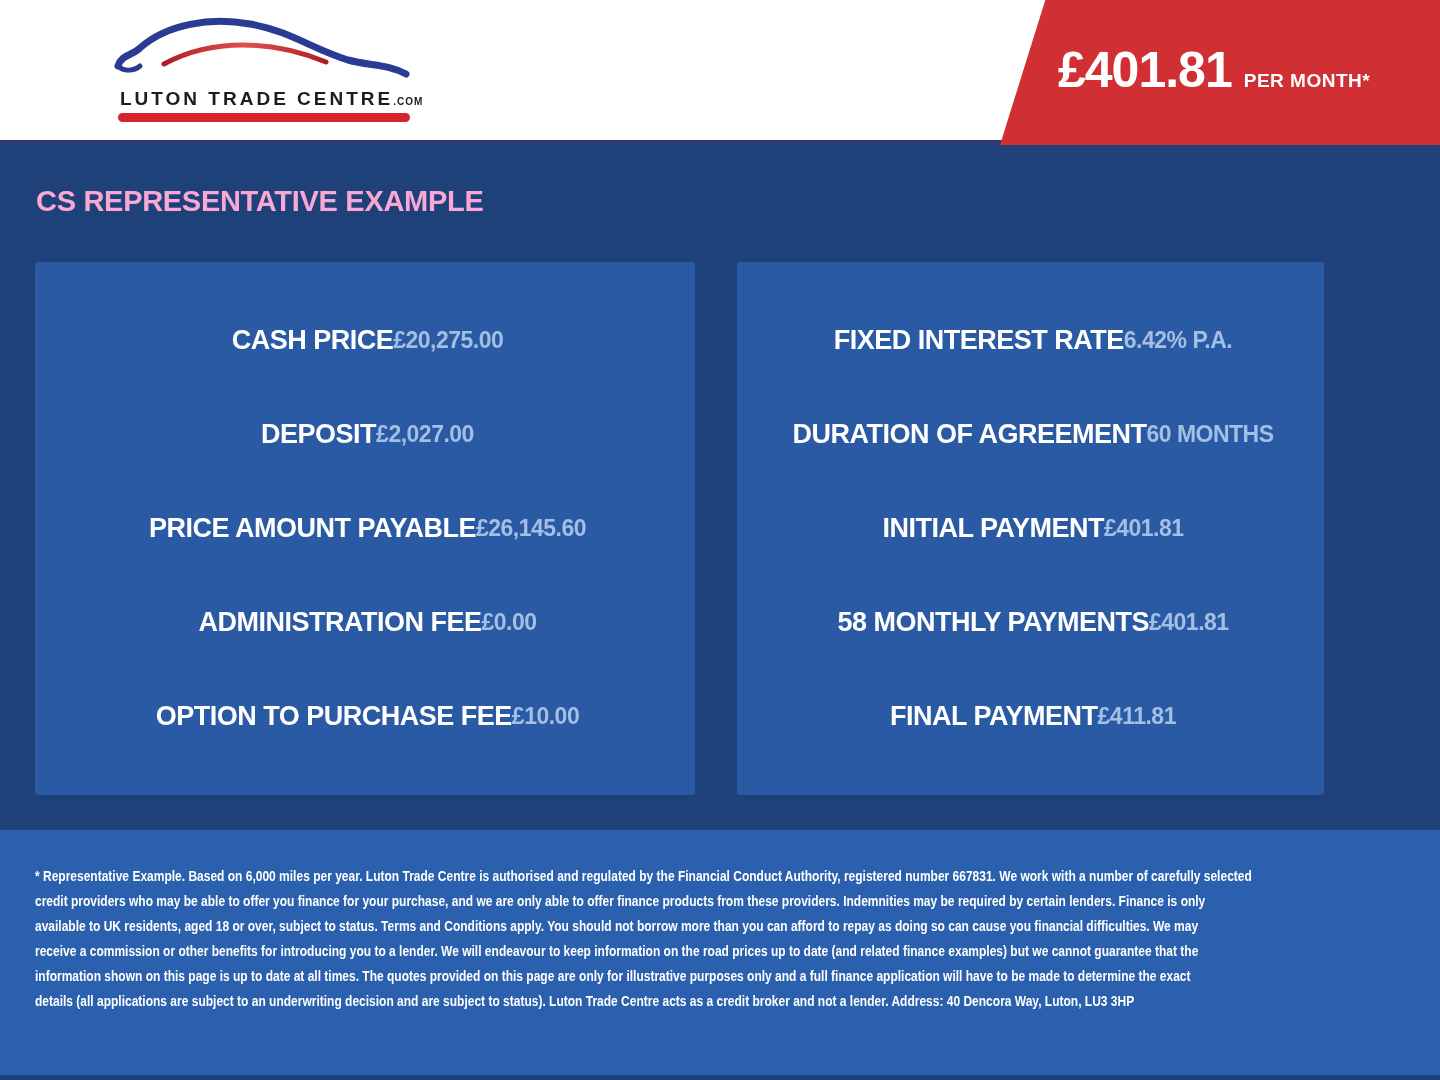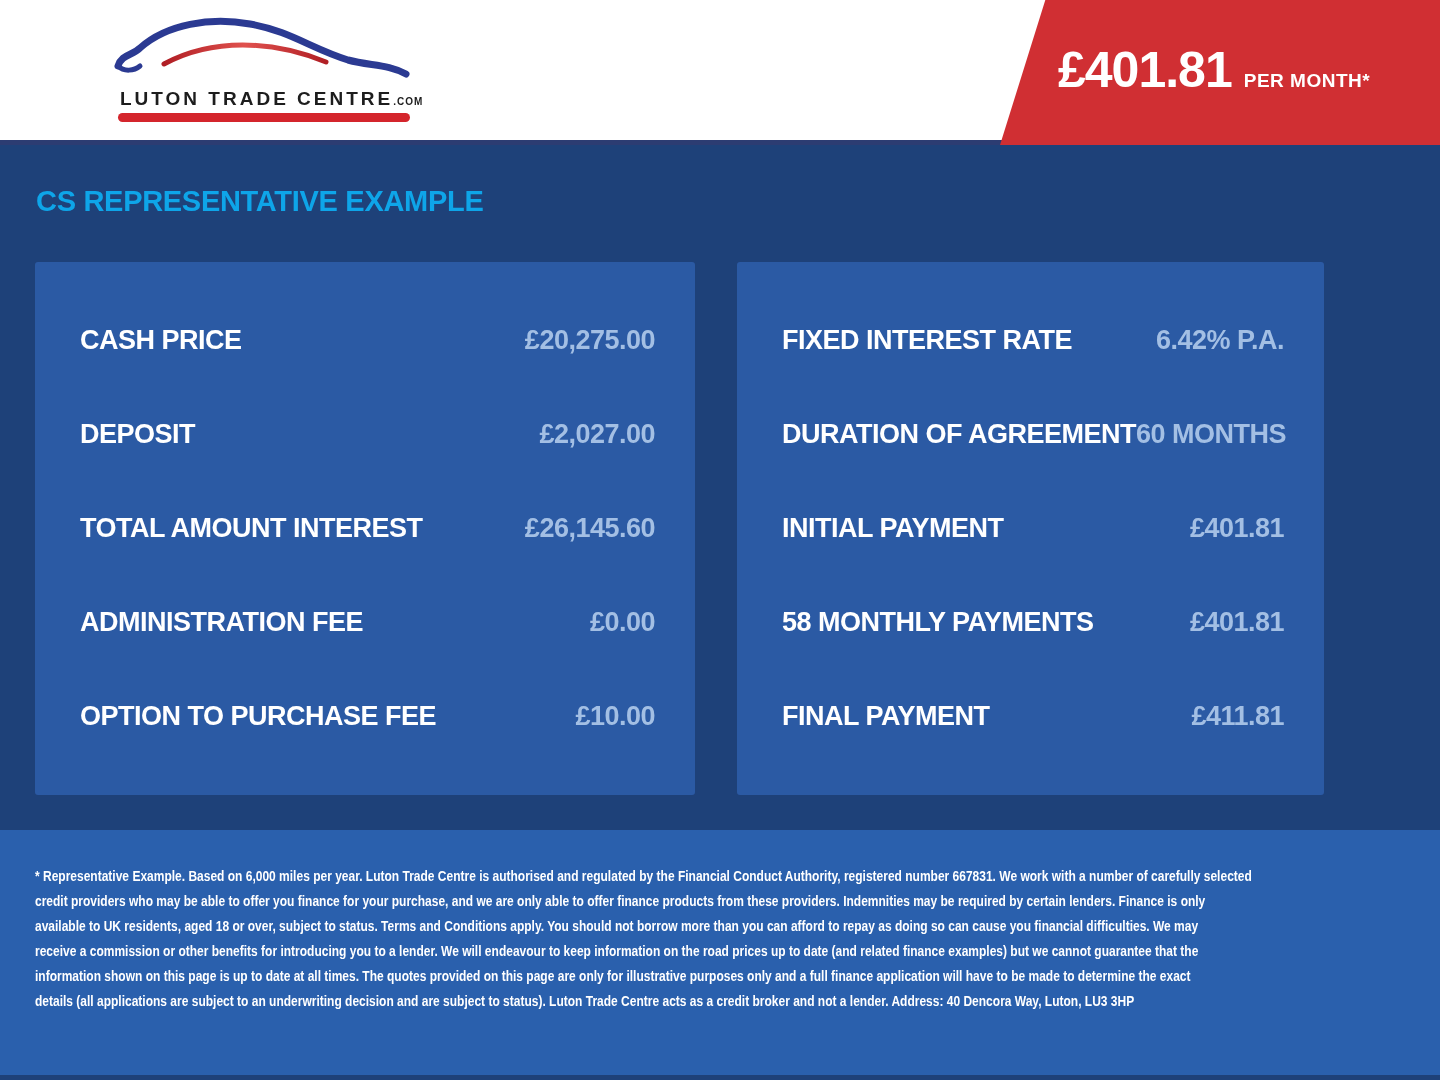--- a/index.html
+++ b/index.html
@@ -40,43 +40,43 @@
     padding:45px 0 0 58px;
     color:#ffffff;
   }
   .price-amount { font-size:50px; font-weight:bold; line-height:1; letter-spacing:-1px; }
   .price-period { font-size:19px; font-weight:bold; margin-left:12px; letter-spacing:0.5px; }
 
   
   .main { position:relative; width:1440px; height:685px; background:#1e4179; }
   .page-title {
     padding:40px 0 0 36px;
-    font-size:29px; font-weight:bold; color:#0ea5e9;
+    font-size:29px; font-weight:bold; color:#f9a8d4;
     letter-spacing:-0.3px;
   }
   .panels {
     display:flex; gap:42px;
     margin:44px 36px 0 35px;
   }
   .panel {
     width:660px; height:533px;
     background:#2b5aa4; border-radius:3px;
     display:flex; flex-direction:column; justify-content:space-around;
     padding:32px 40px 32px 45px;
   }
   .panel-right { width:587px; }
   .finance-row {
-    display:flex; justify-content:space-between; align-items:center;
+    display:flex; justify-content:center; align-items:center;
   }
   .row-label {
     font-size:27px; font-weight:bold; color:#ffffff; letter-spacing:-0.5px;
     white-space:nowrap;
   }
   .row-value {
-    font-size:27px; font-weight:bold; color:#a3bfe4; letter-spacing:-0.5px;
+    font-size:23px; font-weight:bold; color:#a3bfe4; letter-spacing:-0.5px;
     white-space:nowrap; text-align:right;
   }
 
   
   .footer {
     position:relative; width:1440px; height:245px;
     background:#2a60ad;
     padding:33px 35px 9px 35px;
   }
   .smallprint {
@@ -123,21 +123,21 @@
       <section class="panel panel-left">
         <div class="finance-row">
           <span class="row-label">CASH PRICE</span>
           <span class="row-value">£20,275.00</span>
         </div>
         <div class="finance-row">
           <span class="row-label">DEPOSIT</span>
           <span class="row-value">£2,027.00</span>
         </div>
         <div class="finance-row">
-          <span class="row-label">TOTAL AMOUNT INTEREST</span>
+          <span class="row-label">PRICE AMOUNT PAYABLE</span>
           <span class="row-value">£26,145.60</span>
         </div>
         <div class="finance-row">
           <span class="row-label">ADMINISTRATION FEE</span>
           <span class="row-value">£0.00</span>
         </div>
         <div class="finance-row">
           <span class="row-label">OPTION TO PURCHASE FEE</span>
           <span class="row-value">£10.00</span>
         </div>

